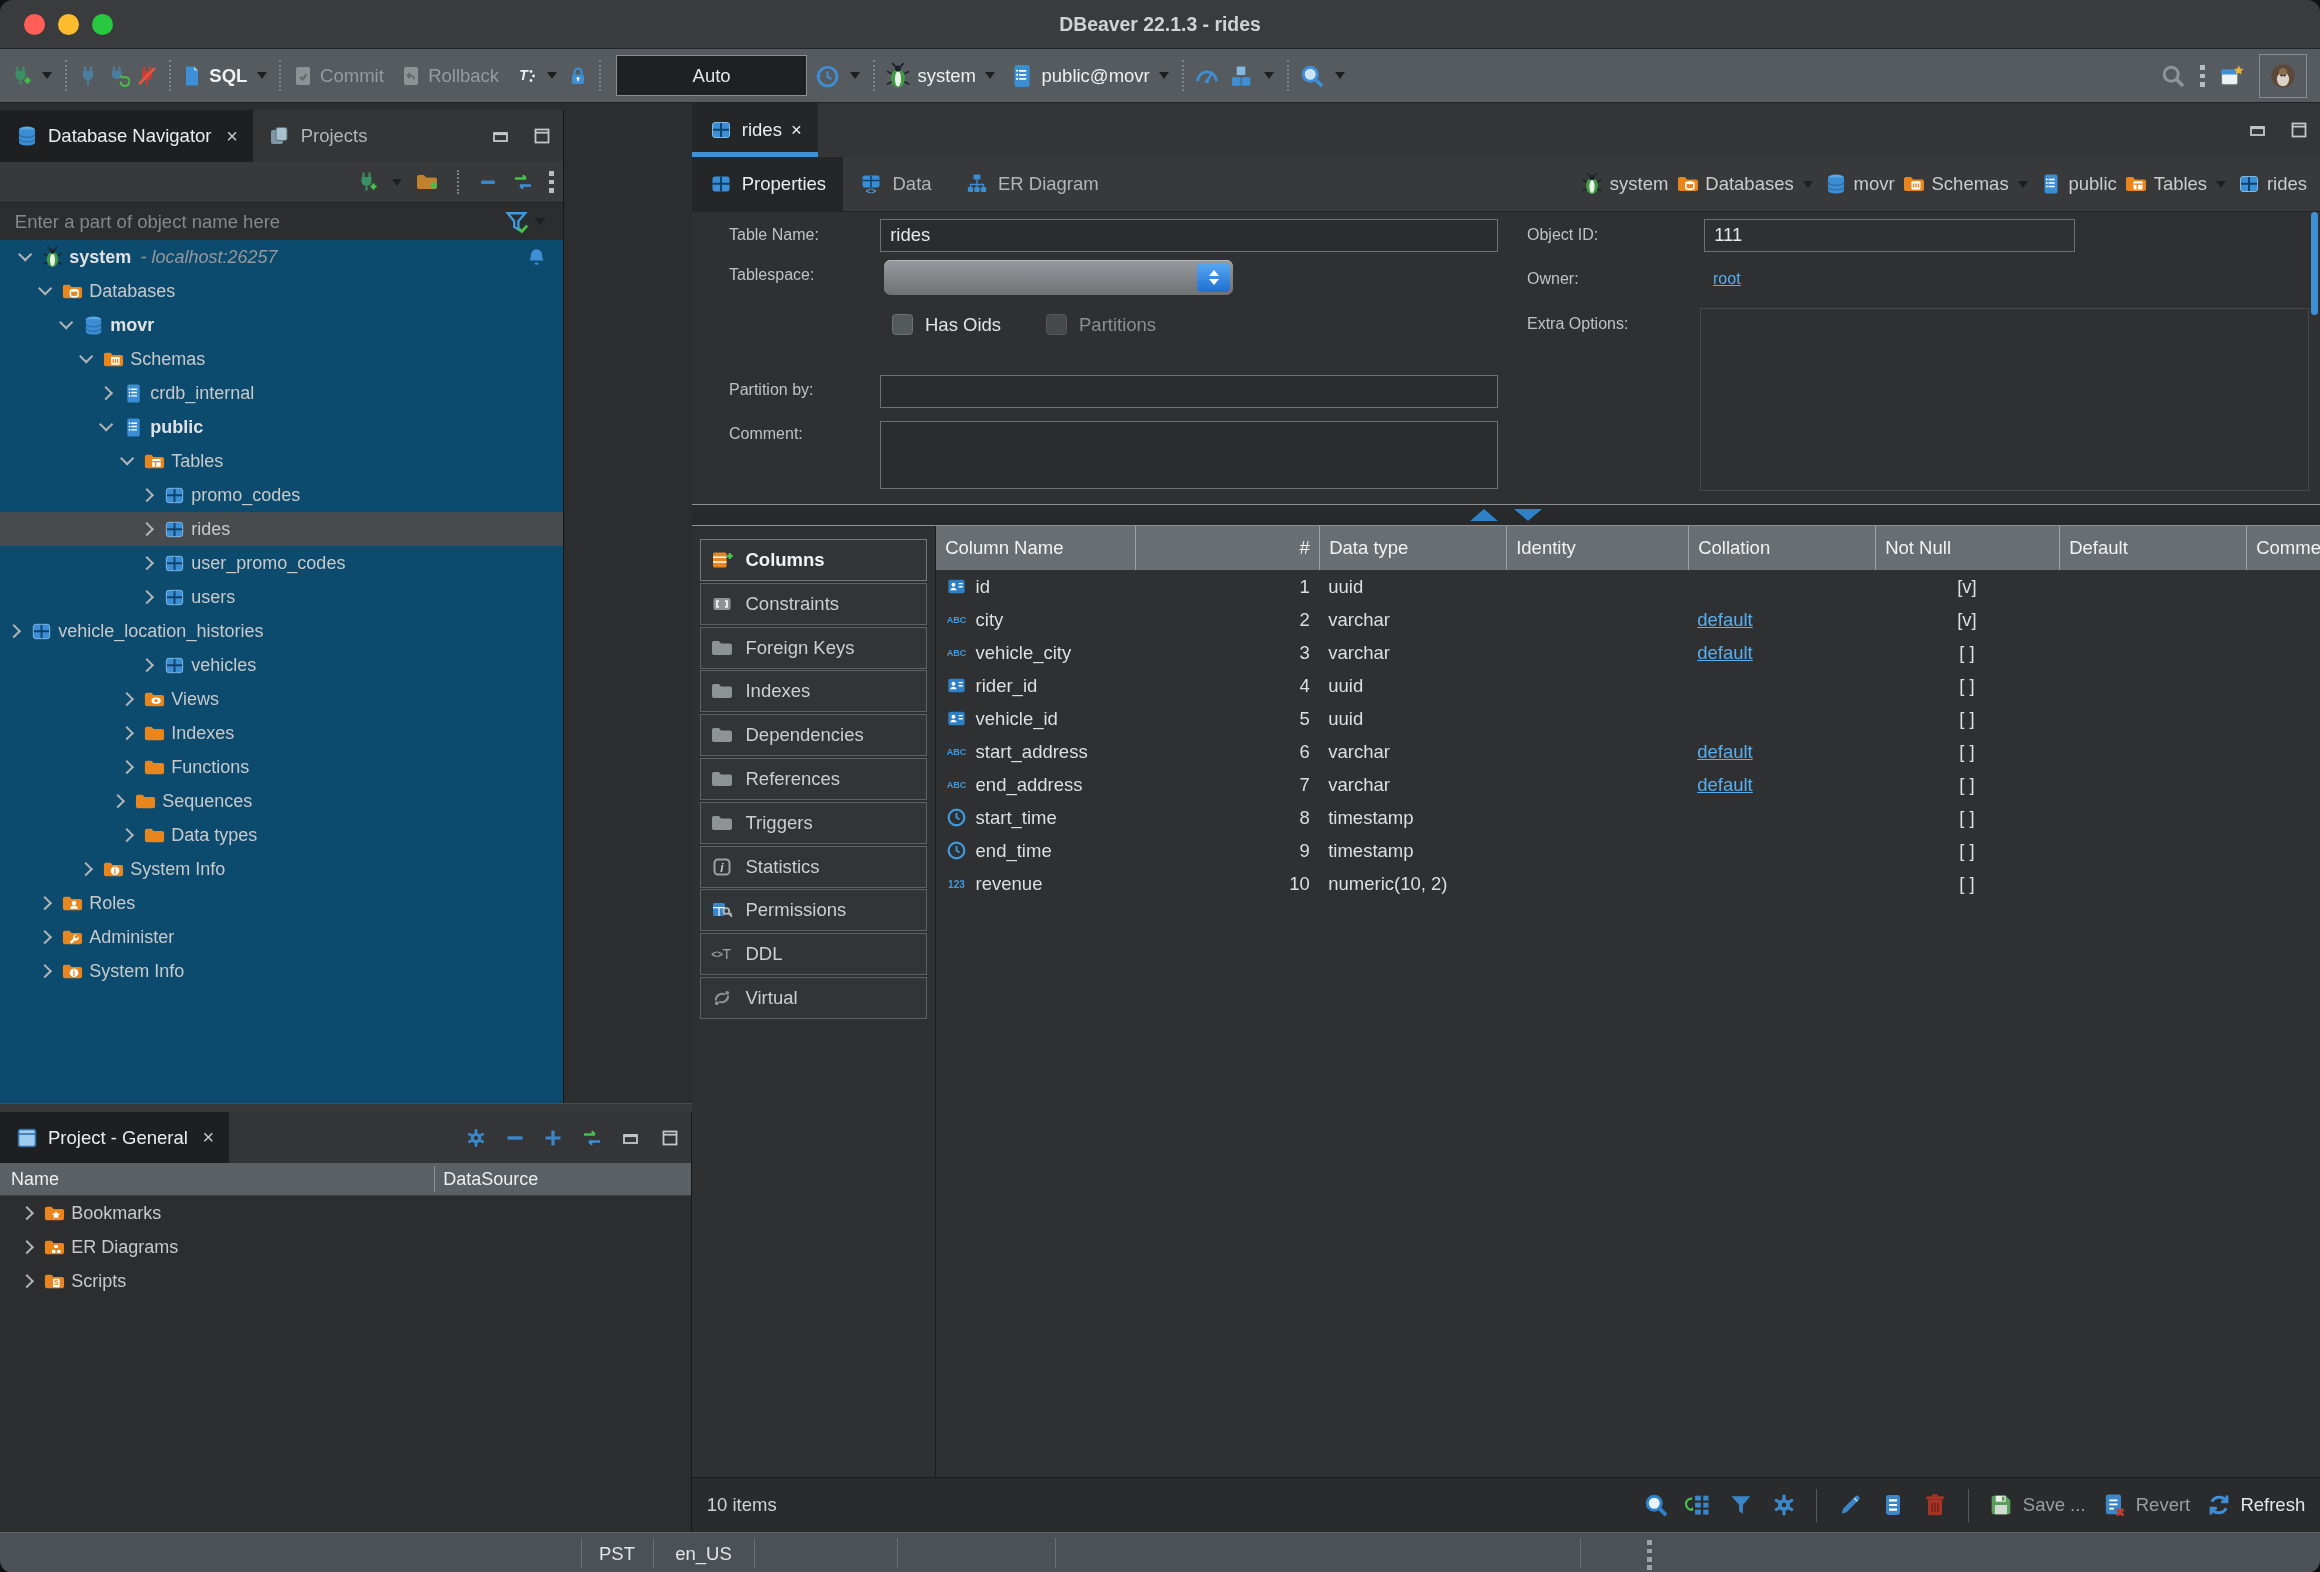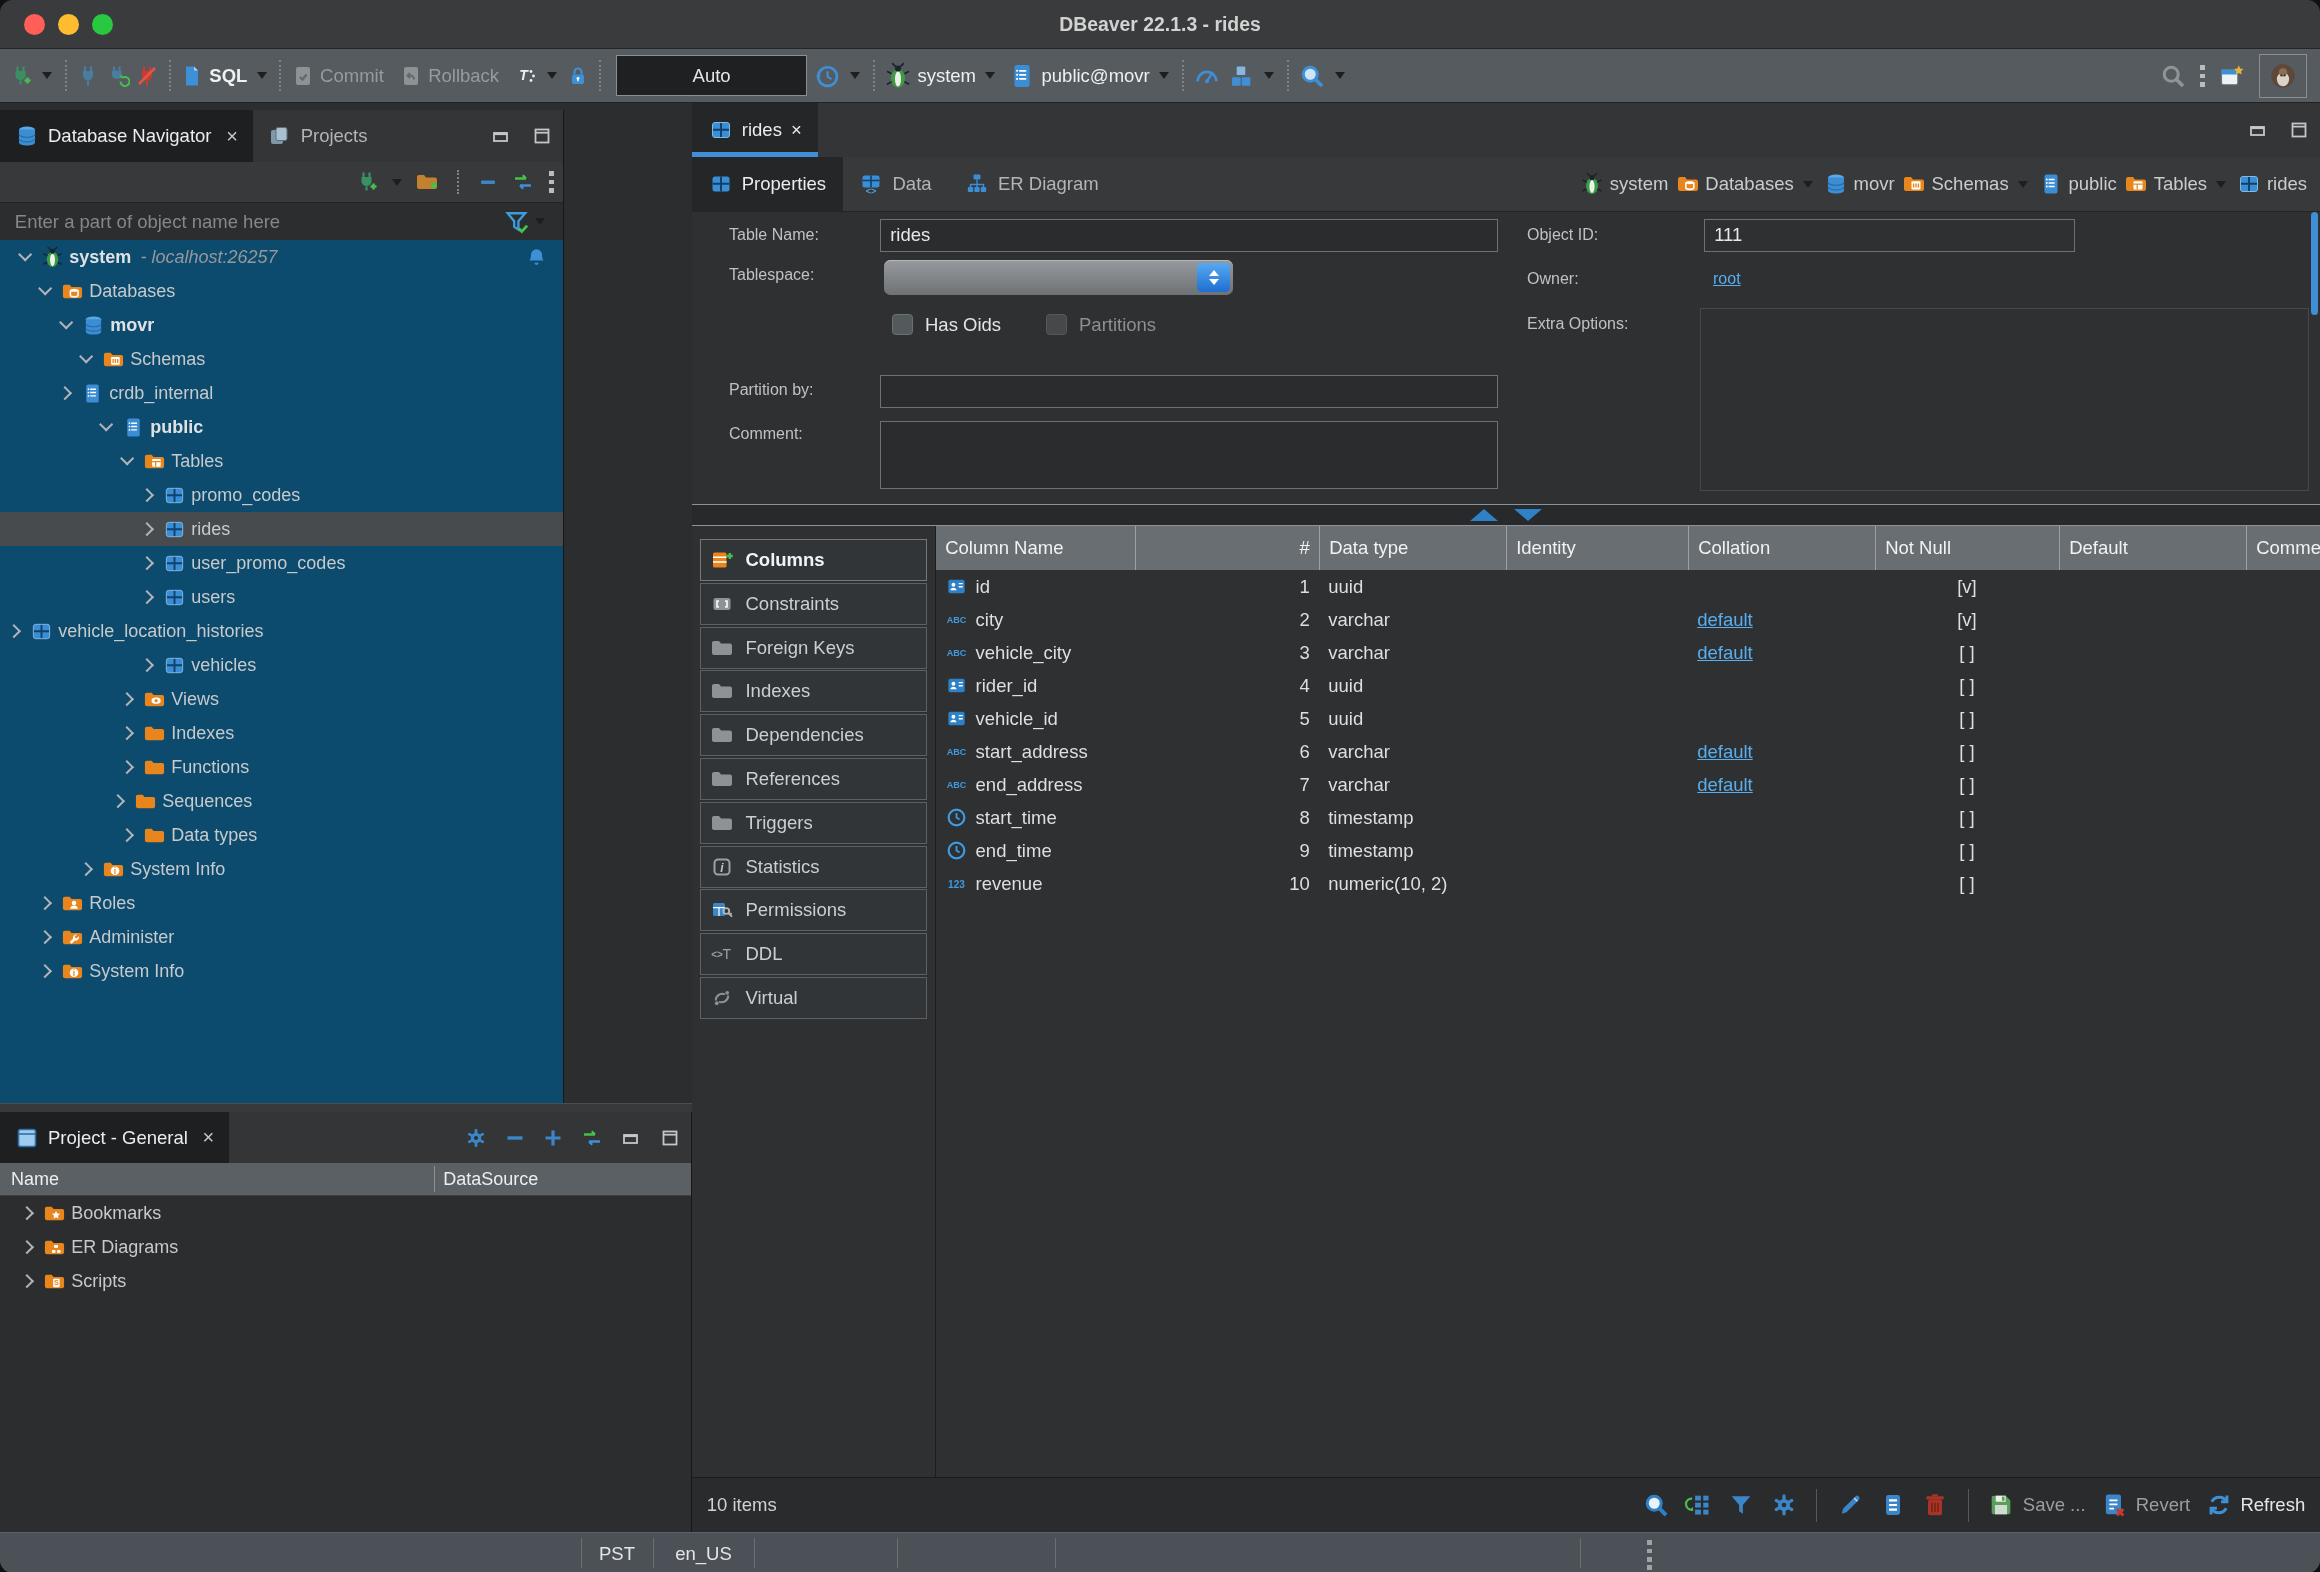--- a/index.html
+++ b/index.html
@@ -445,21 +445,21 @@
           <span class="exp open"></span>
           <span class="tico">
             <svg viewBox="0 0 24 24" xmlns="http://www.w3.org/2000/svg">
               <path d="M2 7c0-1.1.9-2 2-2h5l2 2.4h9c1.1 0 2 .9 2 2V17c0 1.1-.9 2-2 2H4c-1.1 0-2-.9-2-2z" fill="#e8861d"></path>
               <rect x="9.5" y="9.3" width="9" height="8.2" rx="1" fill="#fff"></rect>
               <path d="M11.6 11.6v4M14 11.6v4M16.4 11.6v4" stroke="#e8861d" stroke-width="1.4"></path>
             </svg>
           </span>
           <span class="tlab">Schemas</span>
         </div>
-        <div class="trow" style="padding-left: 51px;">
+        <div class="trow" style="padding-left: 92px;">
           <span class="exp"></span>
           <span class="tico">
             <svg viewBox="0 0 24 24" xmlns="http://www.w3.org/2000/svg">
               <rect x="5.5" y="2.5" width="13" height="19" rx="2" fill="#3b8dd4"></rect>
               <path d="M9.6 7.5h6M9.6 11h6M9.6 14.5h6" stroke="#fff" stroke-width="1.5"></path>
               <circle cx="7.8" cy="7.5" r=".9" fill="#fff"></circle>
               <circle cx="7.8" cy="11" r=".9" fill="#fff"></circle>
               <circle cx="7.8" cy="14.5" r=".9" fill="#fff"></circle>
             </svg>
           </span>

